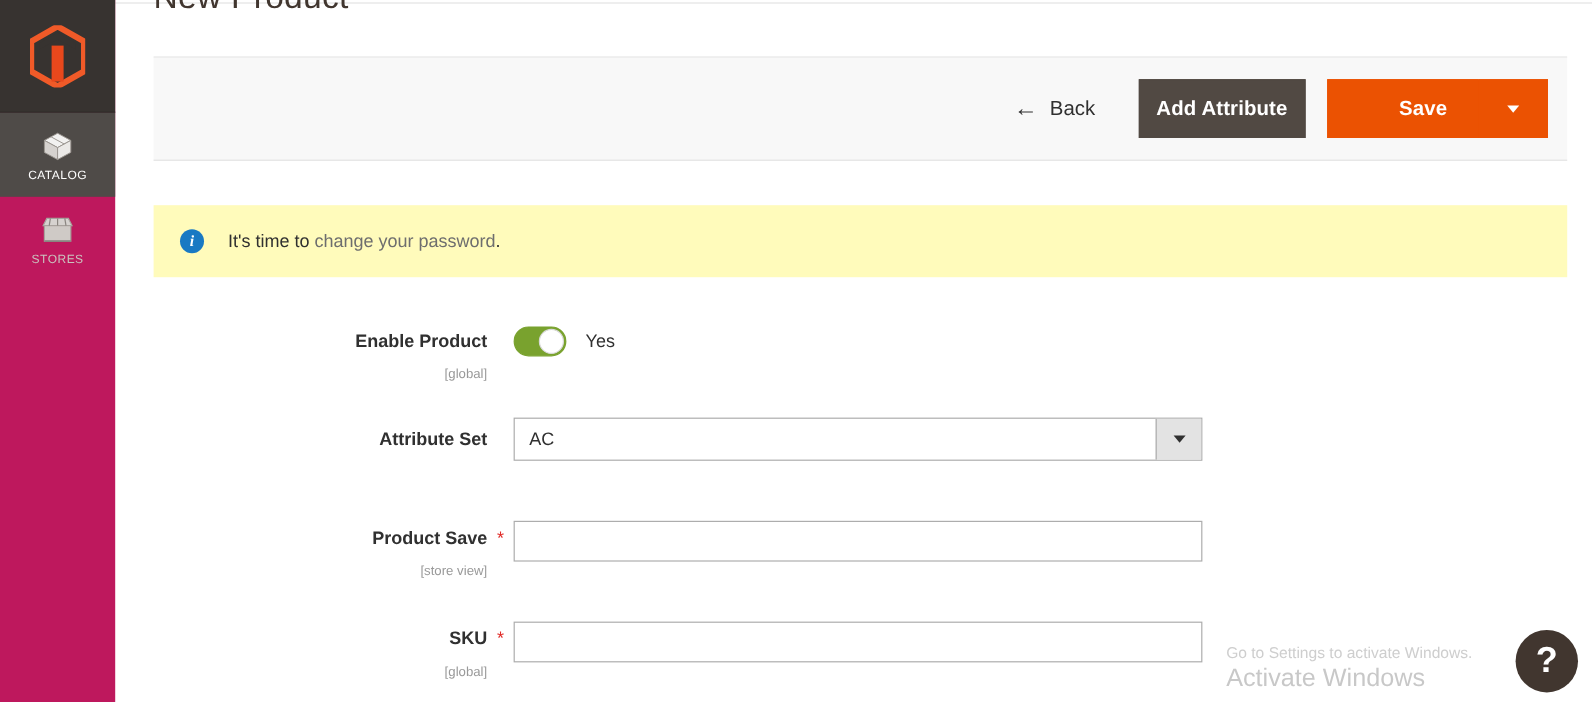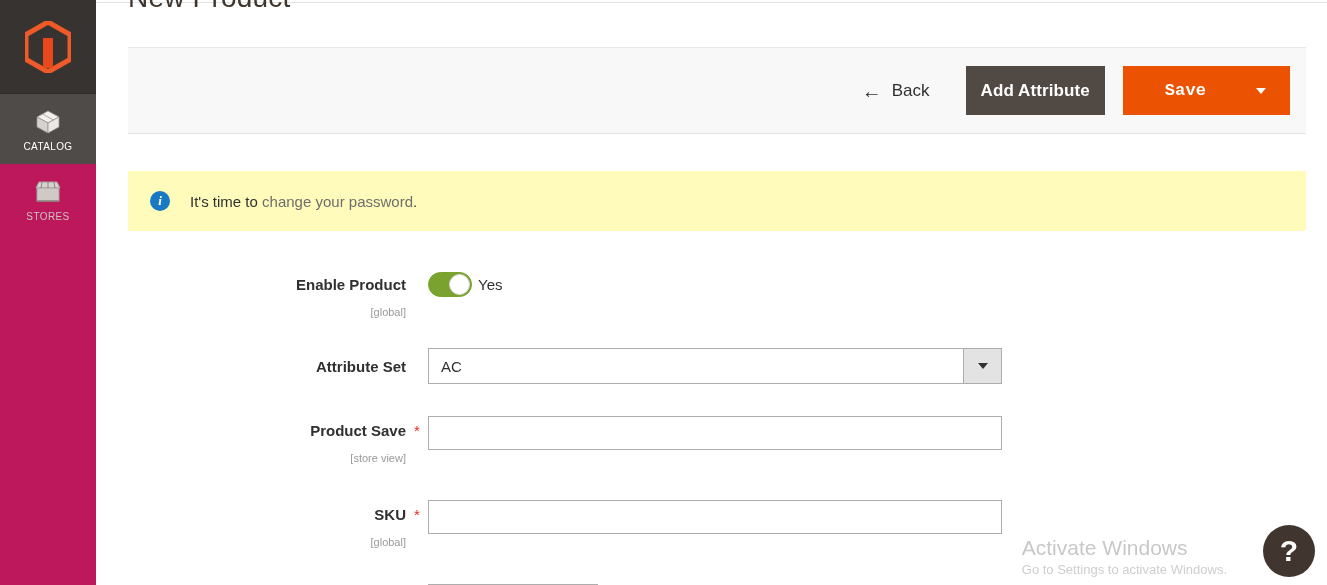--- a/index.html
+++ b/index.html
@@ -143,22 +143,22 @@
     display: flex;
     height: 49px;
     background: #eb5202;
   }
   #save-button {
     background: #eb5202;
     color: #ffffff;
     border: none;
     font-size: 17px;
     font-weight: bold;
-    font-family: Liberation Mono, monospace;
-    padding: 0 26px 0 42px;
+    font-family: Liberation Sans, sans-serif;
+    padding: 0 26px 0 60px;
     cursor: pointer;
     letter-spacing: 0.1px;
   }
   #save-dropdown-toggle {
     background: #eb5202;
     border: none;
     color: #ffffff;
     cursor: pointer;
     width: 58px;
     display: flex;
@@ -264,21 +264,21 @@
     font-size: 15px;
     font-family: "Liberation Sans", sans-serif;
     color: #303030;
     padding: 0 10px;
   }
 
   
   .toggle-wrap {
     display: flex;
     align-items: center;
-    gap: 6px;
+    gap: 16px;
     padding-top: 2px;
   }
   .toggle {
     width: 44px;
     height: 25px;
     border-radius: 13px;
     background: #79a22e;
     border: 1px solid #79a22e;
     position: relative;
     cursor: pointer;
@@ -459,21 +459,21 @@
       <div class="field-control-col">
         <div class="toggle-wrap">
           <div class="toggle">
             <span class="knob"></span>
           </div>
           <span class="toggle-label">Yes</span>
         </div>
       </div>
     </div>
 
-    <div class="field-row" style="margin-bottom:32px;">
+    <div class="field-row" style="margin-bottom:50px;">
       <div class="field-label-col" style="padding-top:10px;">
         <span class="field-label">Attribute Set</span>
       </div>
       <div class="required-star empty">*</div>
       <div class="field-control-col">
         <div class="select-wrap">
           <span class="select-value">AC</span>
           <span class="select-arrow-btn">
             <span class="caret-down"></span>
           </span>
@@ -510,19 +510,19 @@
       </div>
       <div class="required-star">*</div>
       <div class="field-control-col">
         <input class="text-input" type="text" style="width: 170px;" value="" placeholder="">
       </div>
     </div>
 
   </div>
 
   <div id="watermark">
+    <div id="watermark-subtitle">Go to Settings to activate Windows.</div>
     <div id="watermark-title">Activate Windows</div>
-    <div id="watermark-subtitle">Go to Settings to activate Windows.</div>
   </div>
 
   <button id="help-button">?</button>
 
 </div>
 
 </body></html>

